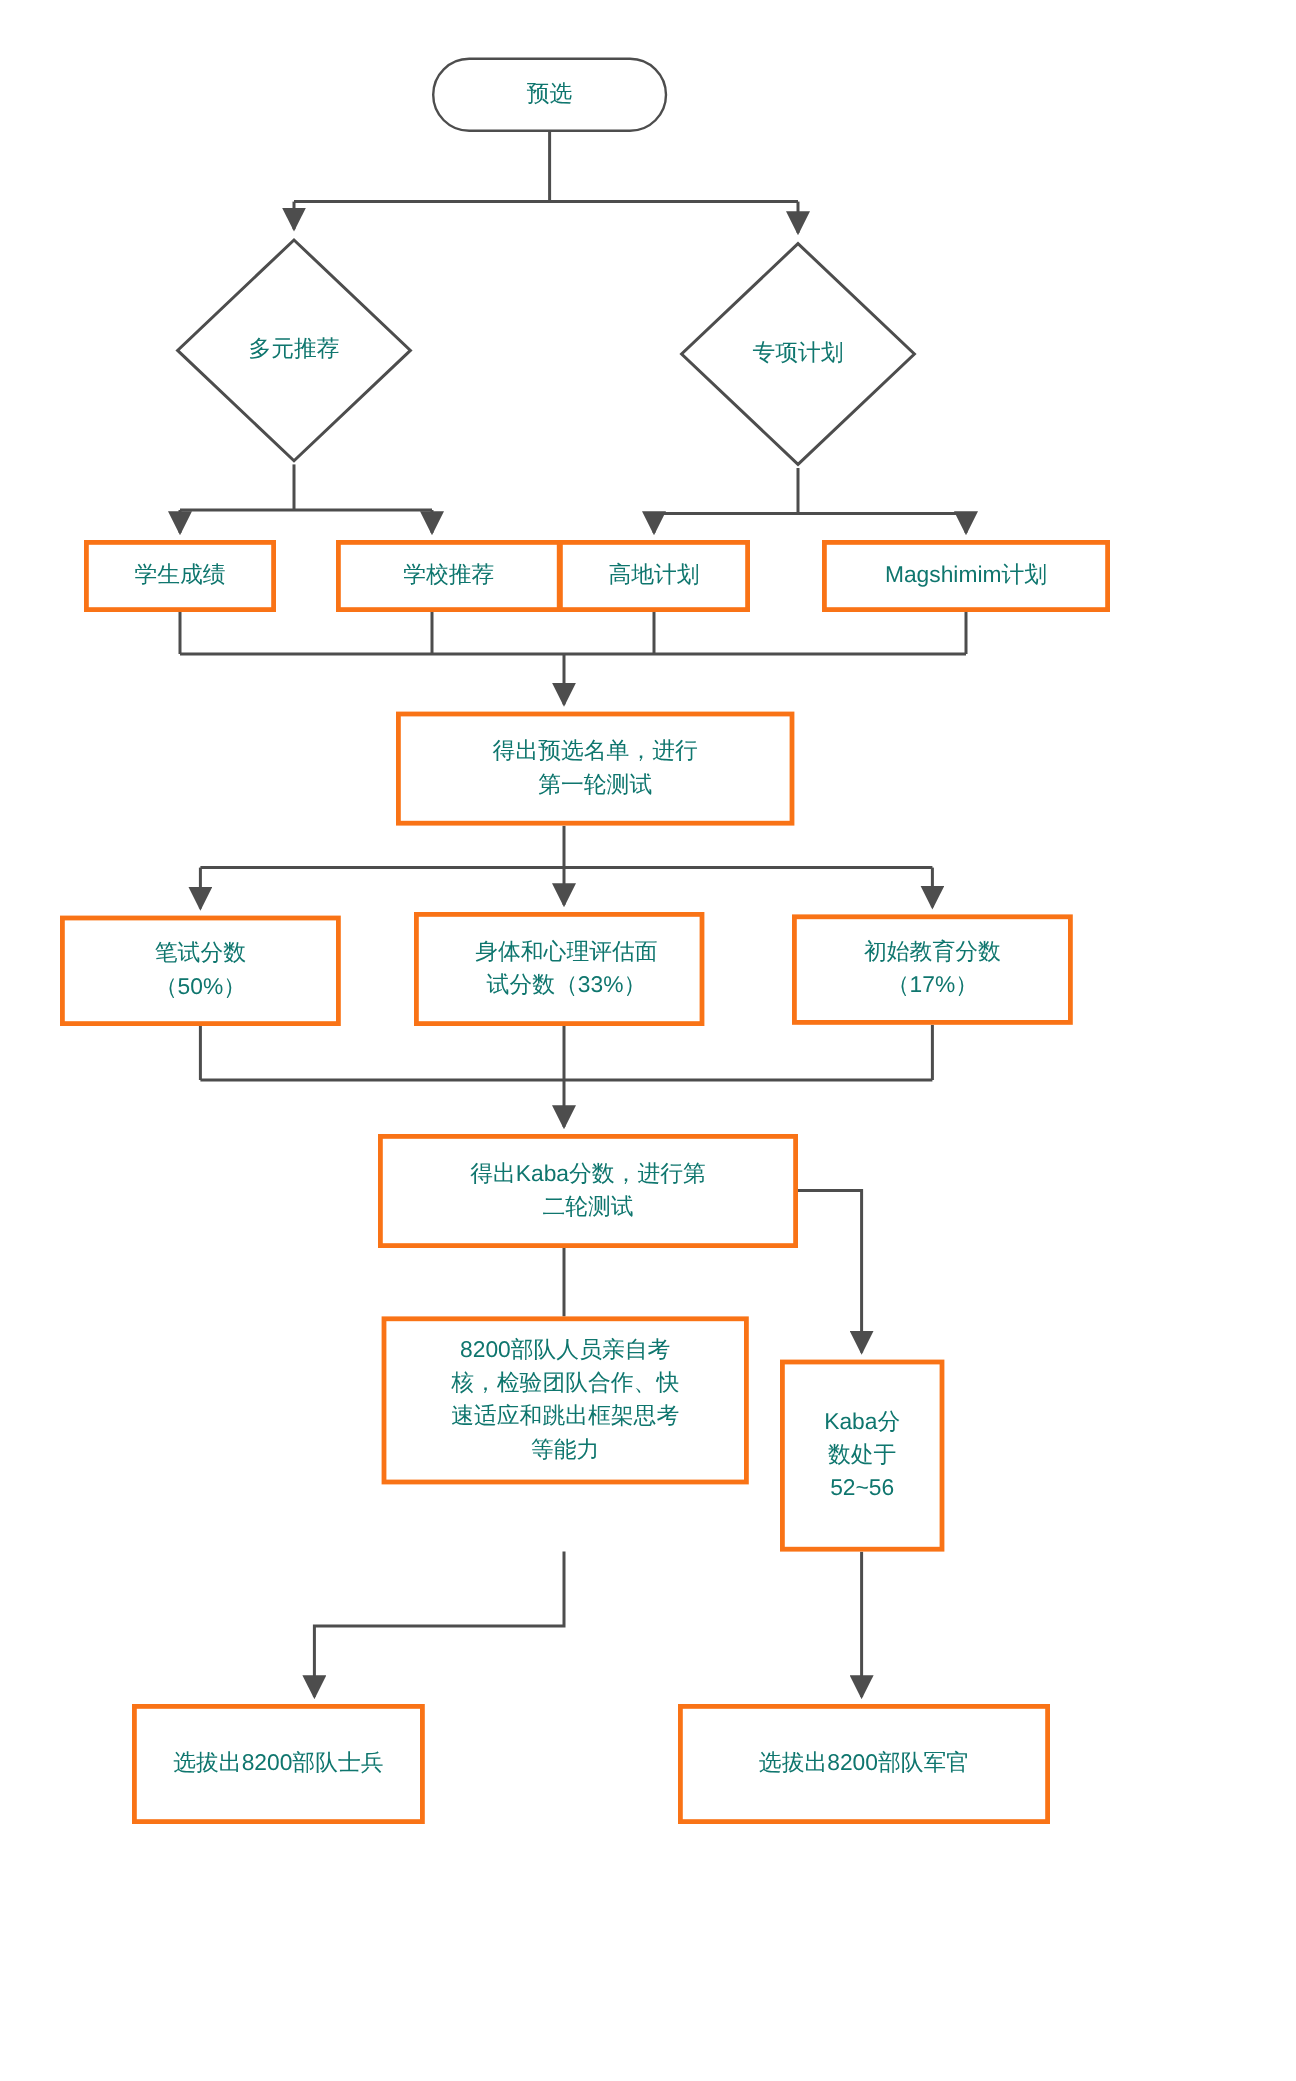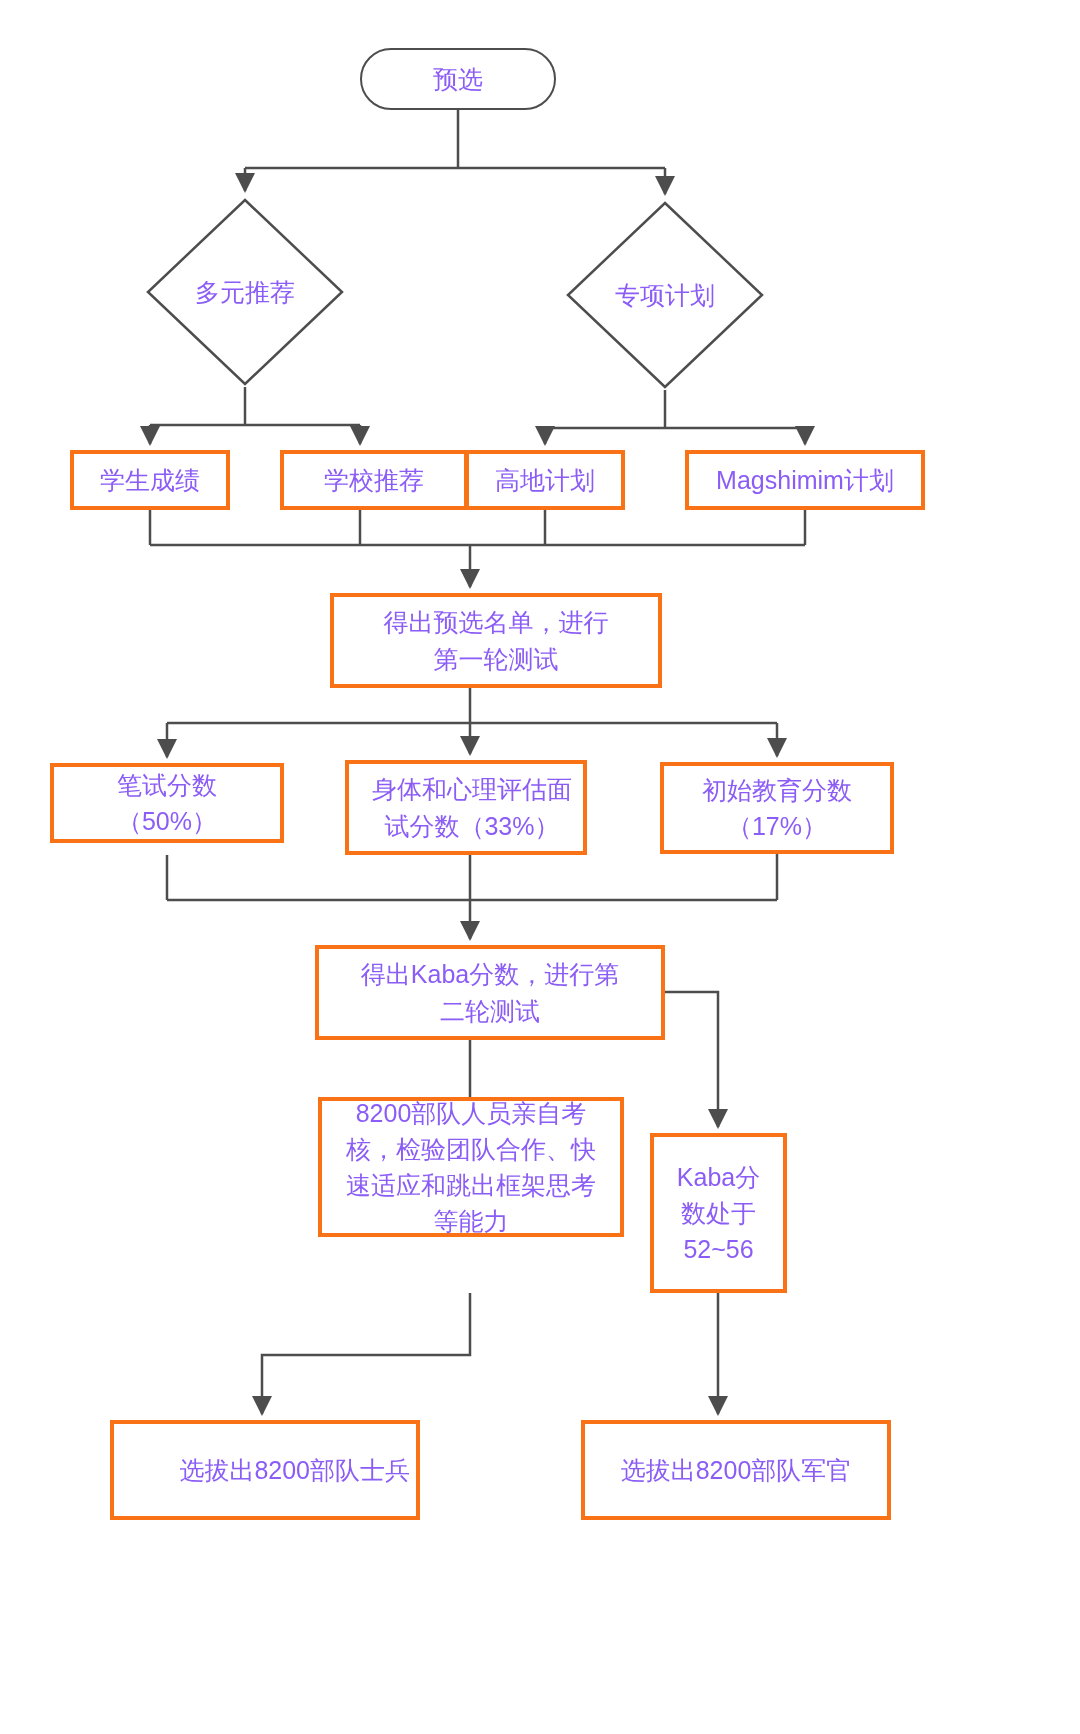--- a/index.html
+++ b/index.html
@@ -10,47 +10,47 @@
     font-family:"Liberation Sans","DejaVu Sans",sans-serif;
     color:#333333;
     overflow:hidden;
   }
   svg.edges{position:absolute;left:0;top:0;width:1080px;height:1734px;}
   .node{
     position:absolute;
     box-sizing:border-box;
     display:flex;align-items:center;justify-content:center;
     text-align:center;
-    font-size:25px;
-    color:#8b5cf6;
+    font-size:19px;
+    color:#0f766e;
   }
   .node span{white-space:pre-line;line-height:1.45;display:block;padding:0 6px;}
   .rect{border:4px solid #f97316;background:#ffffff;}
   .terminal{border:2px solid #4d4d4d;background:#ffffff;border-radius:32px;}
   .diamond{border:none;background:transparent;}
   .diamond > svg{position:absolute;left:0;top:0;width:100%;height:100%;}
   .diamond > span{position:relative;z-index:1;}
 
   
   #n-start{left:360px;top:48px;width:196px;height:62px;}
   #n-multi{left:145px;top:197px;width:200px;height:190px;}
   #n-special{left:565px;top:200px;width:200px;height:190px;}
   #n-grades{left:70px;top:450px;width:160px;height:60px;}
   #n-school{left:280px;top:450px;width:188px;height:60px;}
   #n-gaodi{left:465px;top:450px;width:160px;height:60px;}
   #n-magshimim{left:685px;top:450px;width:240px;height:60px;}
   #n-shortlist{left:330px;top:593px;width:332px;height:95px;}
-  #n-written{left:50px;top:763px;width:234px;height:80px;}
+  #n-written{left:50px;top:763px;width:234px;height:92px;}
   #n-physical{left:345px;top:760px;width:242px;height:95px;padding-left:12px;}
   #n-education{left:660px;top:762px;width:234px;height:92px;}
   #n-kaba{left:315px;top:945px;width:350px;height:95px;}
   #n-assessment{left:318px;top:1097px;width:306px;height:140px;}
   #n-kabarange{left:650px;top:1133px;width:137px;height:160px;}
-  #n-soldiers{left:110px;top:1420px;width:310px;height:100px;justify-content:flex-end;}
-  #n-officers{left:565px;top:1420px;width:310px;height:100px;margin-left:16px;}
+  #n-soldiers{left:110px;top:1420px;width:244px;height:100px;}
+  #n-officers{left:565px;top:1420px;width:310px;height:100px;}
 </style>
 </head>
 <body>
 
 <div class="canvas">
 
   <svg class="edges" viewBox="0 0 1080 1734" xmlns="http://www.w3.org/2000/svg">
     <defs>
       <marker id="arrow" viewBox="0 0 10 10" refX="9" refY="5" markerWidth="8" markerHeight="8" orient="auto-start-reverse">
         <path d="M0,0 L10,5 L0,10 Z" fill="#4d4d4d"></path>

